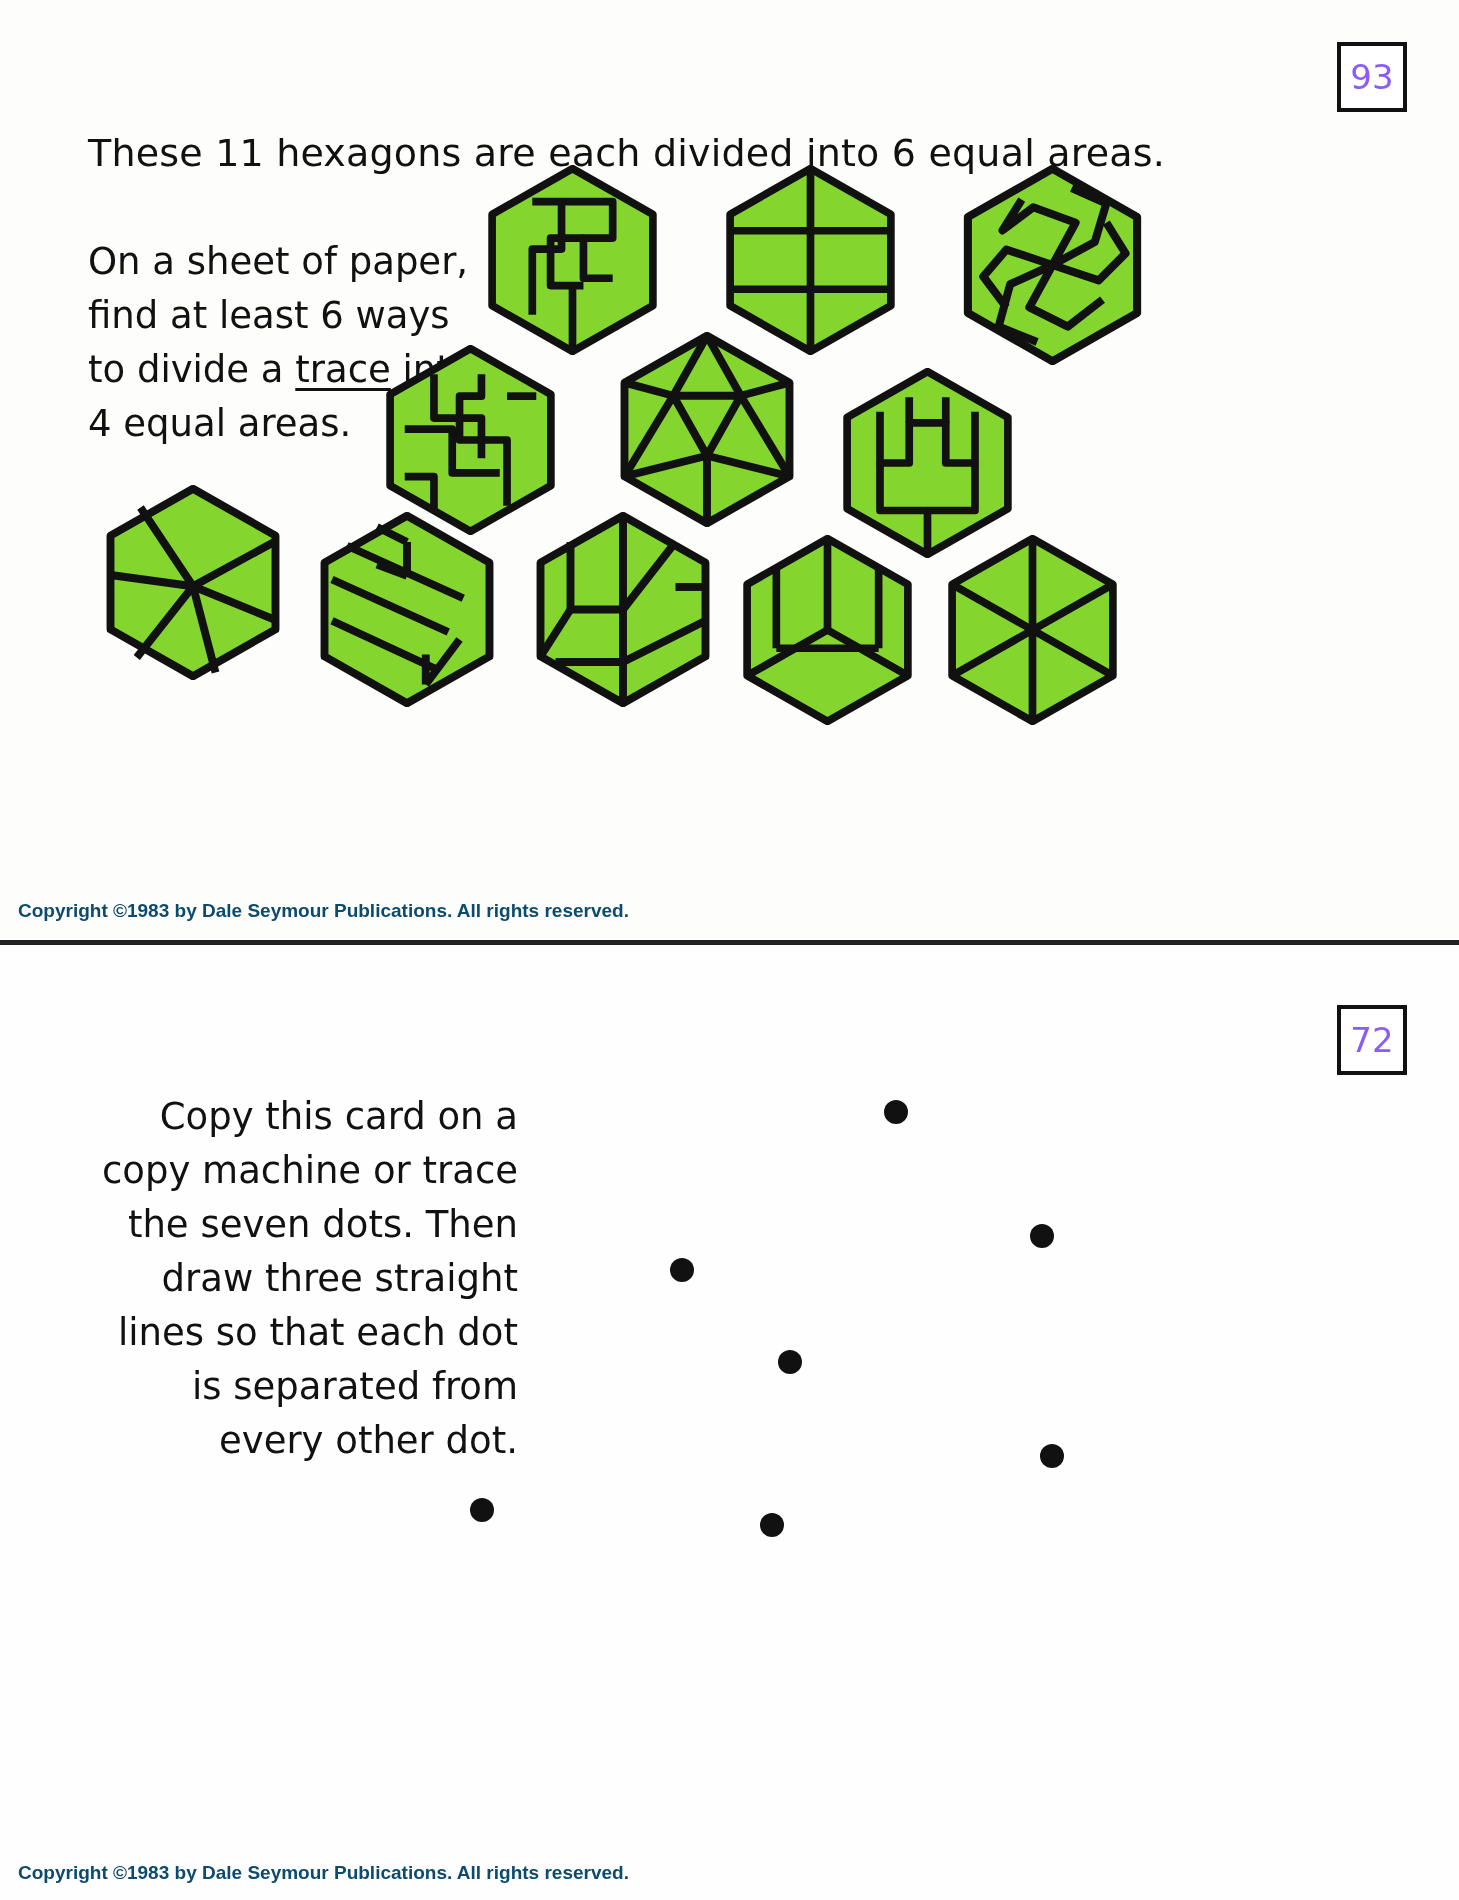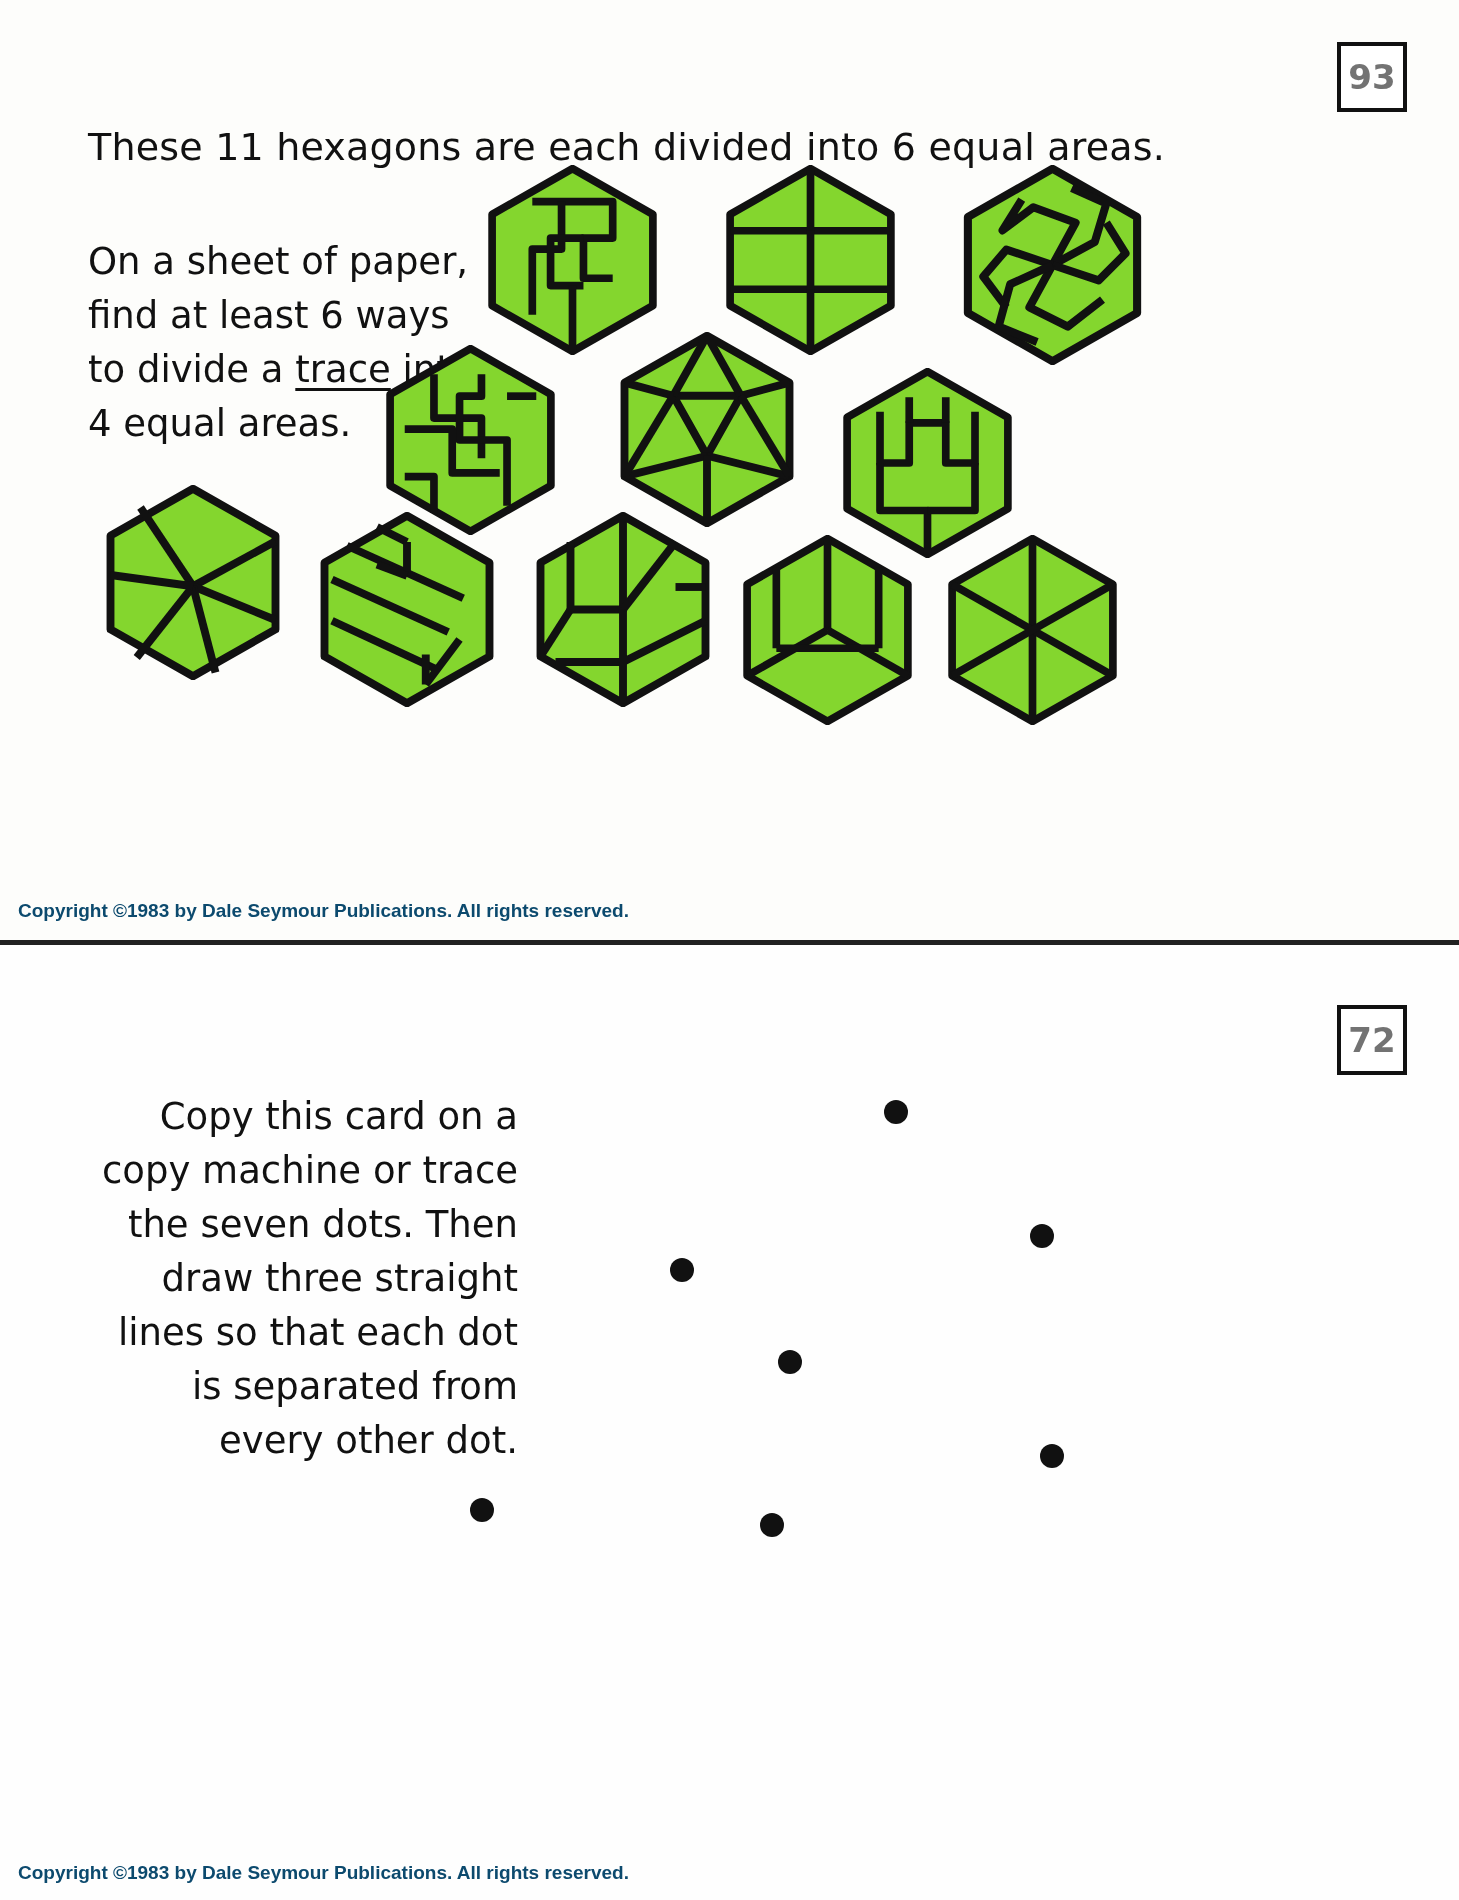--- a/index.html
+++ b/index.html
@@ -35,30 +35,29 @@
   }
   .card-number-box {
     position: absolute;
     width: 62px;
     height: 62px;
     border: 4px solid #111;
     display: flex;
     align-items: center;
     justify-content: center;
     font-size: 34px;
-    color: #737373;
+    color: #8b5cf6;
     background: #fff;
-    font-weight: bold;
   }
   #num-93 { top: 42px; left: 1337px; }
   #num-94 { top: 1005px; left: 1337px; }
 
   .headline {
     position: absolute;
-    top: 125px;
+    top: 131px;
     left: 88px;
     font-size: 38px;
     color: #111;
     letter-spacing: 0.2px;
     white-space: nowrap;
   }
   .body-text {
     position: absolute;
     font-size: 37px;
     line-height: 54px;

